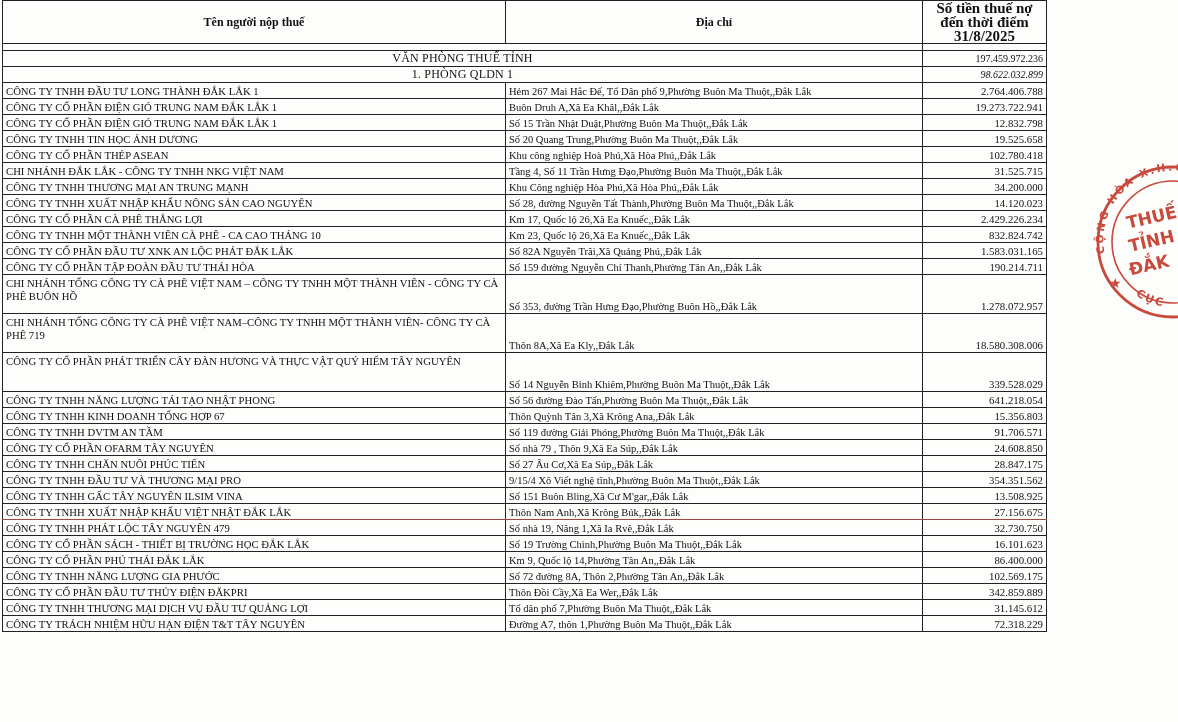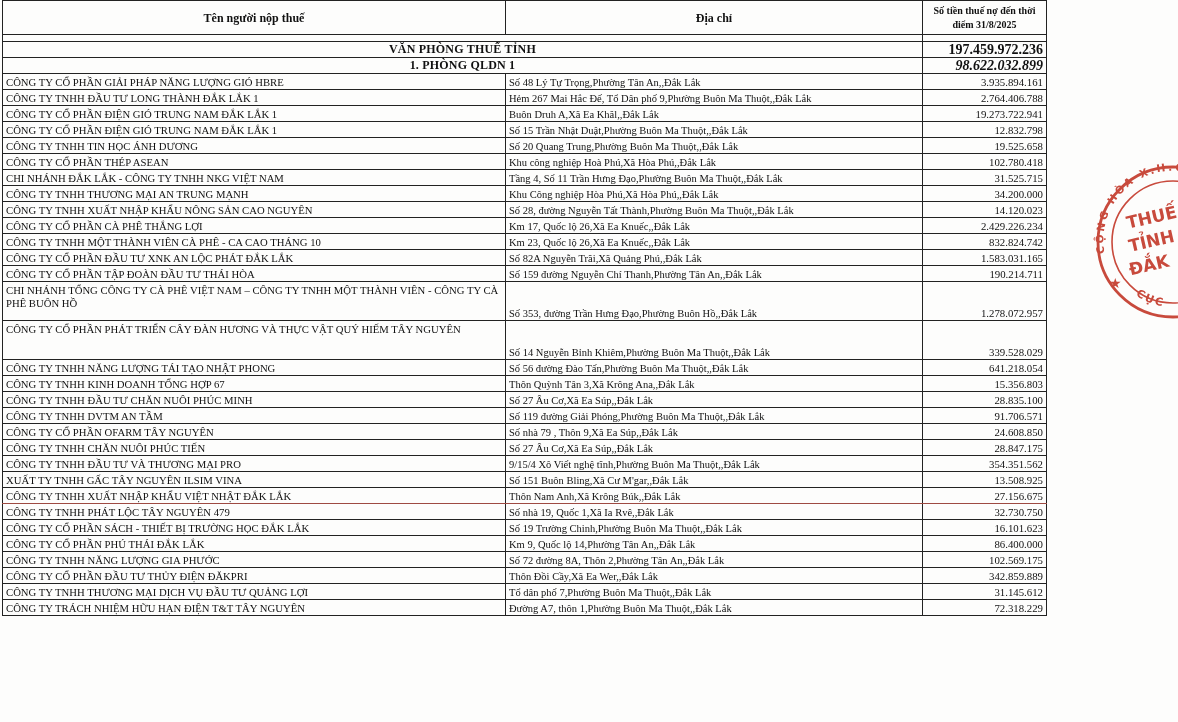--- a/index.html
+++ b/index.html
@@ -20,25 +20,25 @@
     padding:0 3px;
     overflow:hidden;
     font-size:10.7px;
     line-height:13px;
     background:transparent;
   }
   .doc thead th{
     font-weight:bold;vertical-align:middle;
     font-size:12px;line-height:14px;height:33px;white-space:normal;
   }
-  .doc thead th.amt-h{font-size:10px;}
+  .doc thead th.amt-h{font-size:15px;}
   tr.spacer td{height:6px;border-top:1px solid #222;border-bottom:1px solid #222;}
-  tr.section td{height:15px;font-weight:bold;font-size:12px;}
+  tr.section td{height:15px;font-weight:normal;font-size:12px;}
   tr.section td.sec-label{text-align:center;letter-spacing:.2px;}
-  tr.section td.sec-amt{text-align:right;font-size:14px;}
+  tr.section td.sec-amt{text-align:right;font-size:10px;}
   tr.section.italic td.sec-amt{font-style:italic;}
   tr.row td{height:15px;}
   tr.row.tall td{height:36px;margin-left:32px;}
   td.name{white-space:nowrap;vertical-align:bottom;text-transform:none;}
   tr.tall td.name{white-space:normal;vertical-align:top;line-height:12.5px;padding-top:2px;}
   td.addr{white-space:nowrap;vertical-align:bottom;font-size:10.5px;}
   td.amt{white-space:nowrap;vertical-align:bottom;text-align:right;font-size:10.8px;}
   tr.red-underline td{border-bottom:1.6px solid #9e4a42;}
   .stamp{position:absolute;left:1082px;top:158px;pointer-events:none;opacity:.92;}
   .stamp text{fill:#c43b2c;}
@@ -68,25 +68,20 @@
         </tr>
         <tr class="section">
           <td class="sec-label" colspan="2">VĂN PHÒNG THUẾ TỈNH</td>
           <td class="sec-amt">197.459.972.236</td>
         </tr>
         <tr class="section italic">
           <td class="sec-label" colspan="2">1. PHÒNG QLDN 1</td>
           <td class="sec-amt">98.622.032.899</td>
         </tr>
         <tr class="row">
-          <td class="name">CÔNG TY CỔ PHẦN GIẢI PHÁP NĂNG LƯỢNG GIÓ HBRE</td>
-          <td class="addr">Số 48 Lý Tự Trọng,Phường Tân An,,Đắk Lắk</td>
-          <td class="amt">3.935.894.161</td>
-        </tr>
-        <tr class="row">
           <td class="name">CÔNG TY TNHH ĐẦU TƯ LONG THÀNH ĐẮK LẮK 1</td>
           <td class="addr">Hẻm 267 Mai Hắc Đế, Tổ Dân phố 9,Phường Buôn Ma Thuột,,Đắk Lắk</td>
           <td class="amt">2.764.406.788</td>
         </tr>
         <tr class="row">
           <td class="name">CÔNG TY CỔ PHẦN ĐIỆN GIÓ TRUNG NAM ĐẮK LẮK 1</td>
           <td class="addr">Buôn Druh A,Xã Ea Khăl,,Đắk Lắk</td>
           <td class="amt">19.273.722.941</td>
         </tr>
         <tr class="row">
@@ -138,72 +133,72 @@
           <td class="name">CÔNG TY CỔ PHẦN TẬP ĐOÀN ĐẦU TƯ THÁI HÒA</td>
           <td class="addr">Số 159 đường Nguyễn Chí Thanh,Phường Tân An,,Đắk Lắk</td>
           <td class="amt">190.214.711</td>
         </tr>
         <tr class="row tall">
           <td class="name">CHI NHÁNH TỔNG CÔNG TY CÀ PHÊ VIỆT NAM – CÔNG TY TNHH MỘT THÀNH VIÊN - CÔNG TY CÀ PHÊ BUÔN HỒ</td>
           <td class="addr">Số 353, đường Trần Hưng Đạo,Phường Buôn Hồ,,Đắk Lắk</td>
           <td class="amt">1.278.072.957</td>
         </tr>
         <tr class="row tall">
+          <td class="name">CHI NHÁNH TỔNG CÔNG TY CÀ PHÊ VIỆT NAM–CÔNG TY TNHH MỘT THÀNH VIÊN- CÔNG TY CÀ PHÊ 719</td>
+          <td class="addr">Thôn 8A,Xã Ea Kly,,Đắk Lắk</td>
+          <td class="amt">18.580.308.006</td>
+        </tr>
+        <tr class="row tall">
           <td class="name">CÔNG TY CỔ PHẦN PHÁT TRIỂN CÂY ĐÀN HƯƠNG VÀ THỰC VẬT QUÝ HIẾM TÂY NGUYÊN</td>
           <td class="addr">Số 14 Nguyễn Bỉnh Khiêm,Phường Buôn Ma Thuột,,Đắk Lắk</td>
           <td class="amt">339.528.029</td>
         </tr>
         <tr class="row">
           <td class="name">CÔNG TY TNHH NĂNG LƯỢNG TÁI TẠO NHẬT PHONG</td>
           <td class="addr">Số 56 đường Đào Tấn,Phường Buôn Ma Thuột,,Đắk Lắk</td>
           <td class="amt">641.218.054</td>
         </tr>
         <tr class="row">
           <td class="name">CÔNG TY TNHH KINH DOANH TỔNG HỢP 67</td>
           <td class="addr">Thôn Quỳnh Tân 3,Xã Krông Ana,,Đắk Lắk</td>
           <td class="amt">15.356.803</td>
         </tr>
         <tr class="row">
-          <td class="name">CÔNG TY TNHH ĐẦU TƯ CHĂN NUÔI PHÚC MINH</td>
-          <td class="addr">Số 27 Âu Cơ,Xã Ea Súp,,Đắk Lắk</td>
-          <td class="amt">28.835.100</td>
-        </tr>
-        <tr class="row">
           <td class="name">CÔNG TY TNHH DVTM AN TẦM</td>
           <td class="addr">Số 119 đường Giải Phóng,Phường Buôn Ma Thuột,,Đắk Lắk</td>
           <td class="amt">91.706.571</td>
         </tr>
         <tr class="row">
           <td class="name">CÔNG TY CỔ PHẦN OFARM TÂY NGUYÊN</td>
           <td class="addr">Số nhà 79 , Thôn 9,Xã Ea Súp,,Đắk Lắk</td>
           <td class="amt">24.608.850</td>
         </tr>
         <tr class="row">
           <td class="name">CÔNG TY TNHH CHĂN NUÔI PHÚC TIẾN</td>
           <td class="addr">Số 27 Âu Cơ,Xã Ea Súp,,Đắk Lắk</td>
           <td class="amt">28.847.175</td>
         </tr>
         <tr class="row">
           <td class="name">CÔNG TY TNHH ĐẦU TƯ VÀ THƯƠNG MẠI PRO</td>
           <td class="addr">9/15/4 Xô Viết nghệ tĩnh,Phường Buôn Ma Thuột,,Đắk Lắk</td>
           <td class="amt">354.351.562</td>
         </tr>
         <tr class="row">
-          <td class="name">XUẤT TY TNHH GẤC TÂY NGUYÊN ILSIM VINA</td>
+          <td class="name">CÔNG TY TNHH GẤC TÂY NGUYÊN ILSIM VINA</td>
           <td class="addr">Số 151 Buôn Bling,Xã Cư M'gar,,Đắk Lắk</td>
           <td class="amt">13.508.925</td>
         </tr>
         <tr class="row red-underline">
           <td class="name">CÔNG TY TNHH XUẤT NHẬP KHẨU VIỆT NHẬT ĐẮK LẮK</td>
           <td class="addr">Thôn Nam Anh,Xã Krông Búk,,Đắk Lắk</td>
           <td class="amt">27.156.675</td>
         </tr>
         <tr class="row">
           <td class="name">CÔNG TY TNHH PHÁT LỘC TÂY NGUYÊN 479</td>
-          <td class="addr">Số nhà 19, Quốc 1,Xã Ia Rvê,,Đắk Lắk</td>
+          <td class="addr">Số nhà 19, Năng 1,Xã Ia Rvê,,Đắk Lắk</td>
           <td class="amt">32.730.750</td>
         </tr>
         <tr class="row">
           <td class="name">CÔNG TY CỔ PHẦN SÁCH - THIẾT BỊ TRƯỜNG HỌC ĐẮK LẮK</td>
           <td class="addr">Số 19 Trường Chinh,Phường Buôn Ma Thuột,,Đắk Lắk</td>
           <td class="amt">16.101.623</td>
         </tr>
         <tr class="row">
           <td class="name">CÔNG TY CỔ PHẦN PHÚ THÁI ĐẮK LẮK</td>
           <td class="addr">Km 9, Quốc lộ 14,Phường Tân An,,Đắk Lắk</td>

